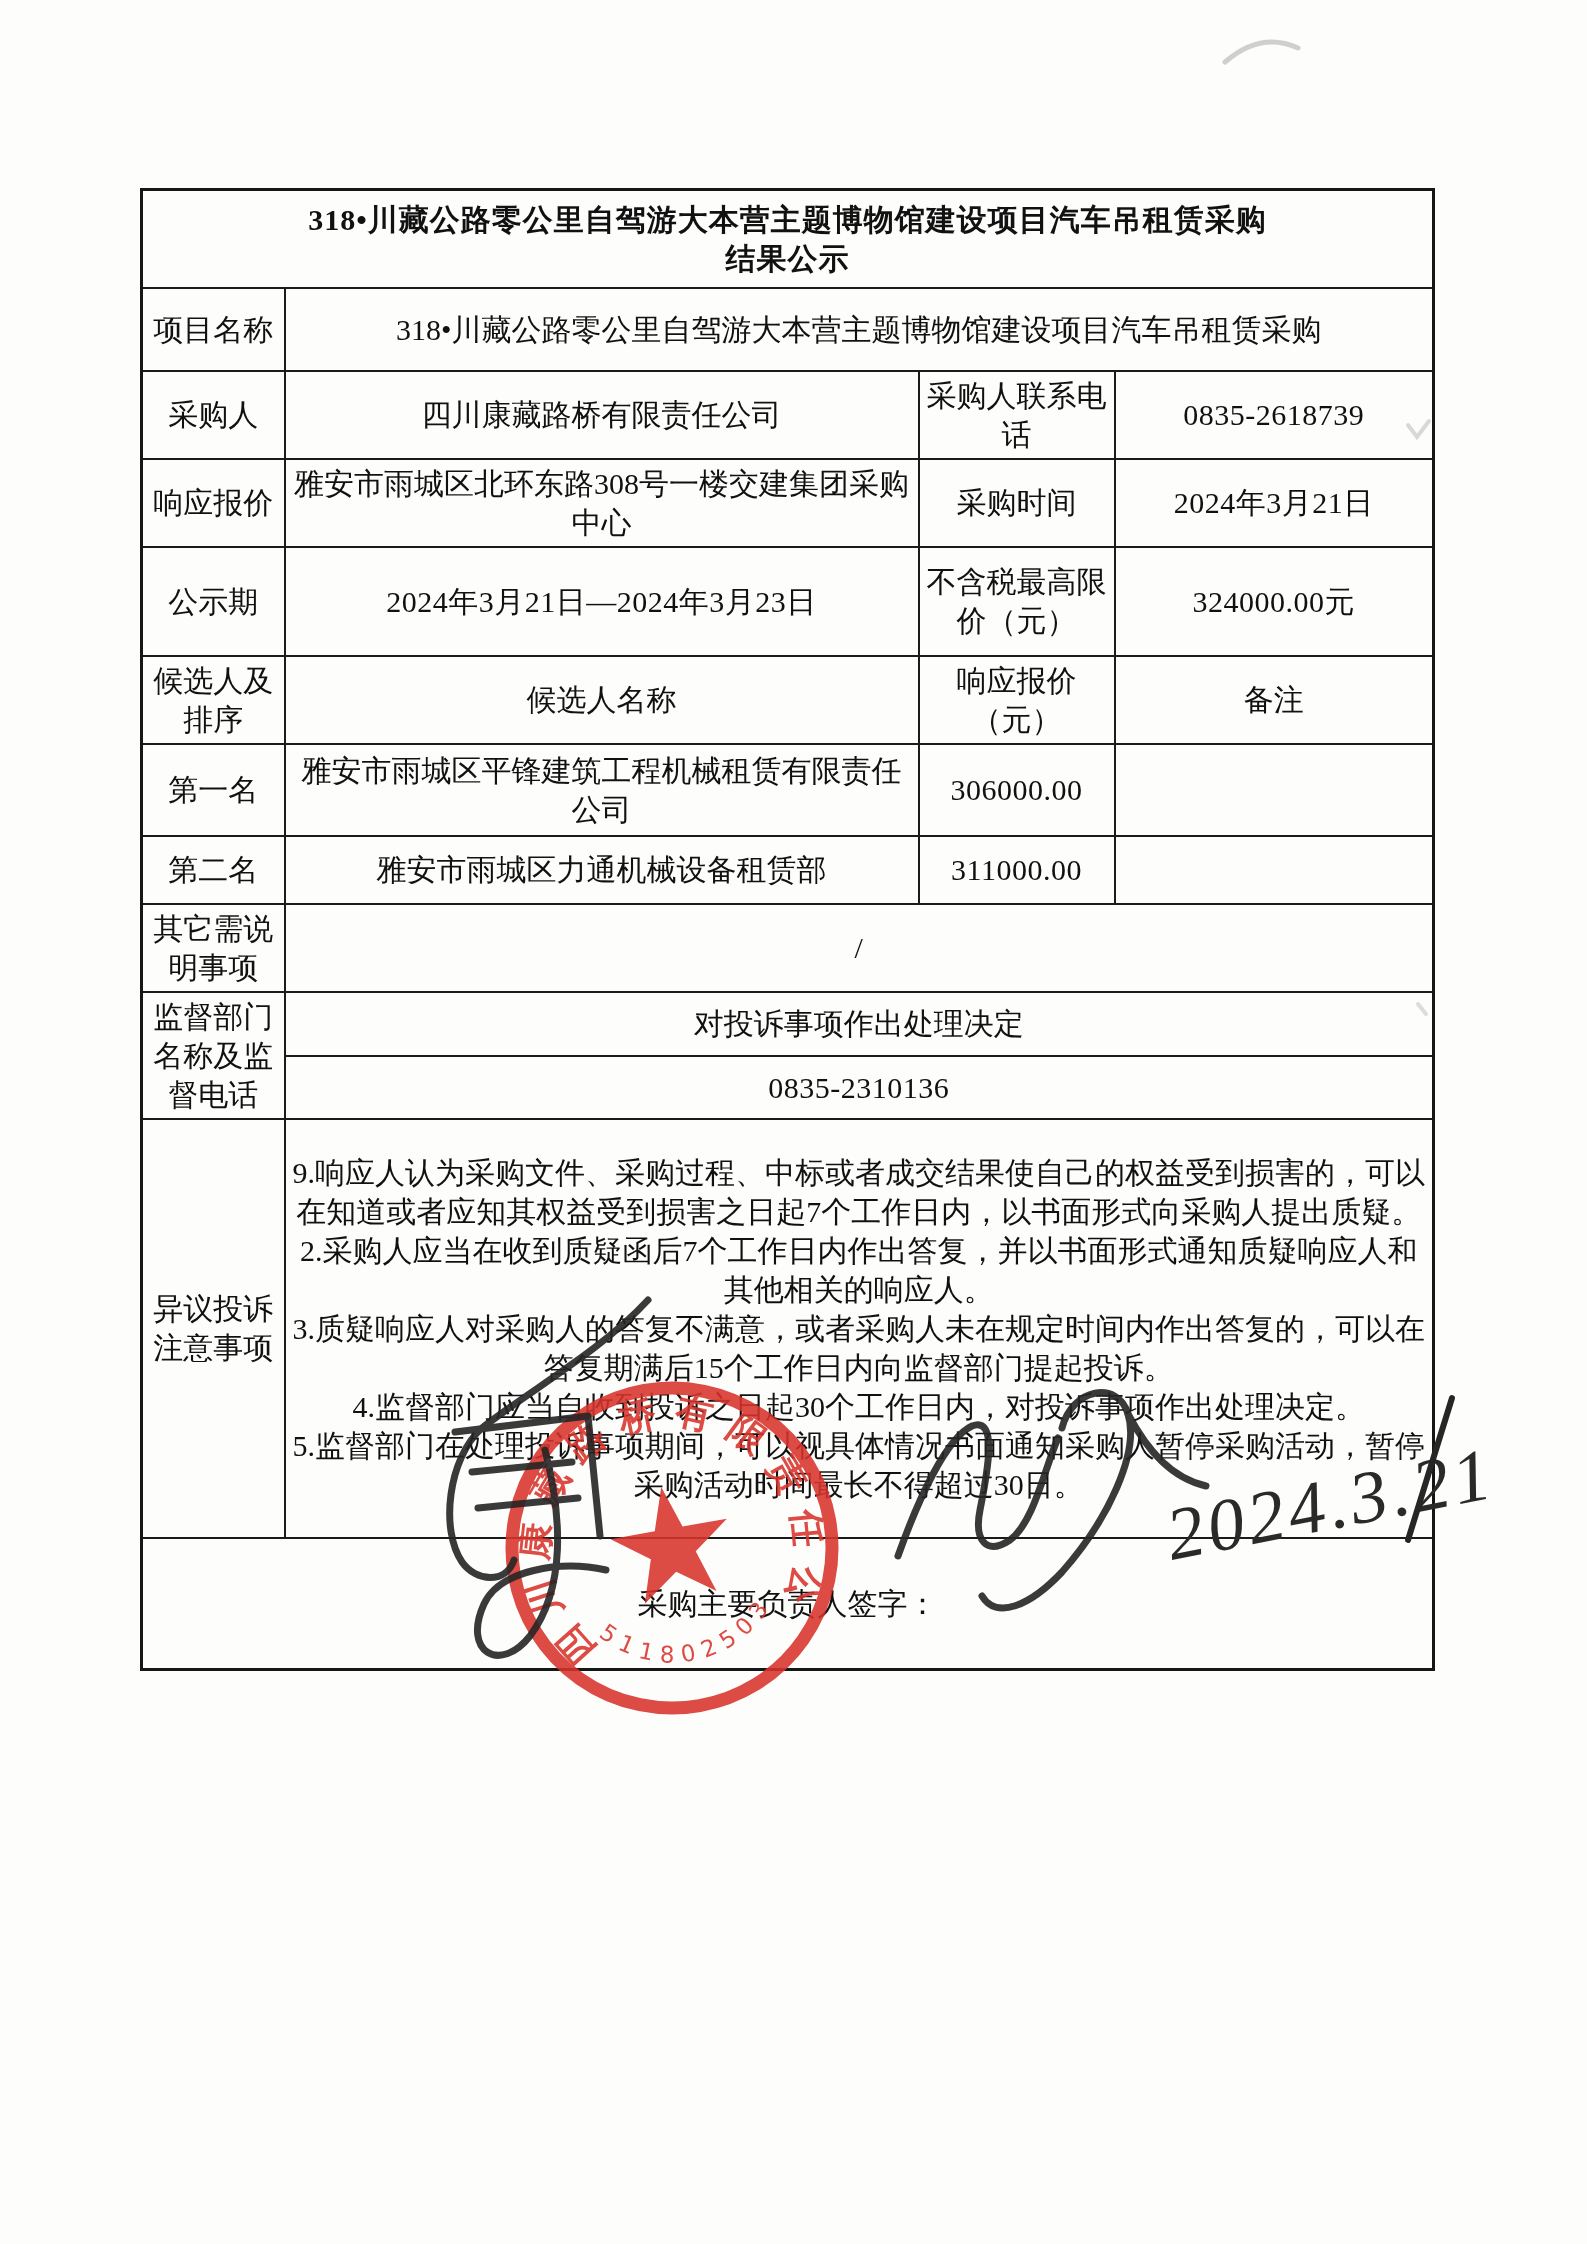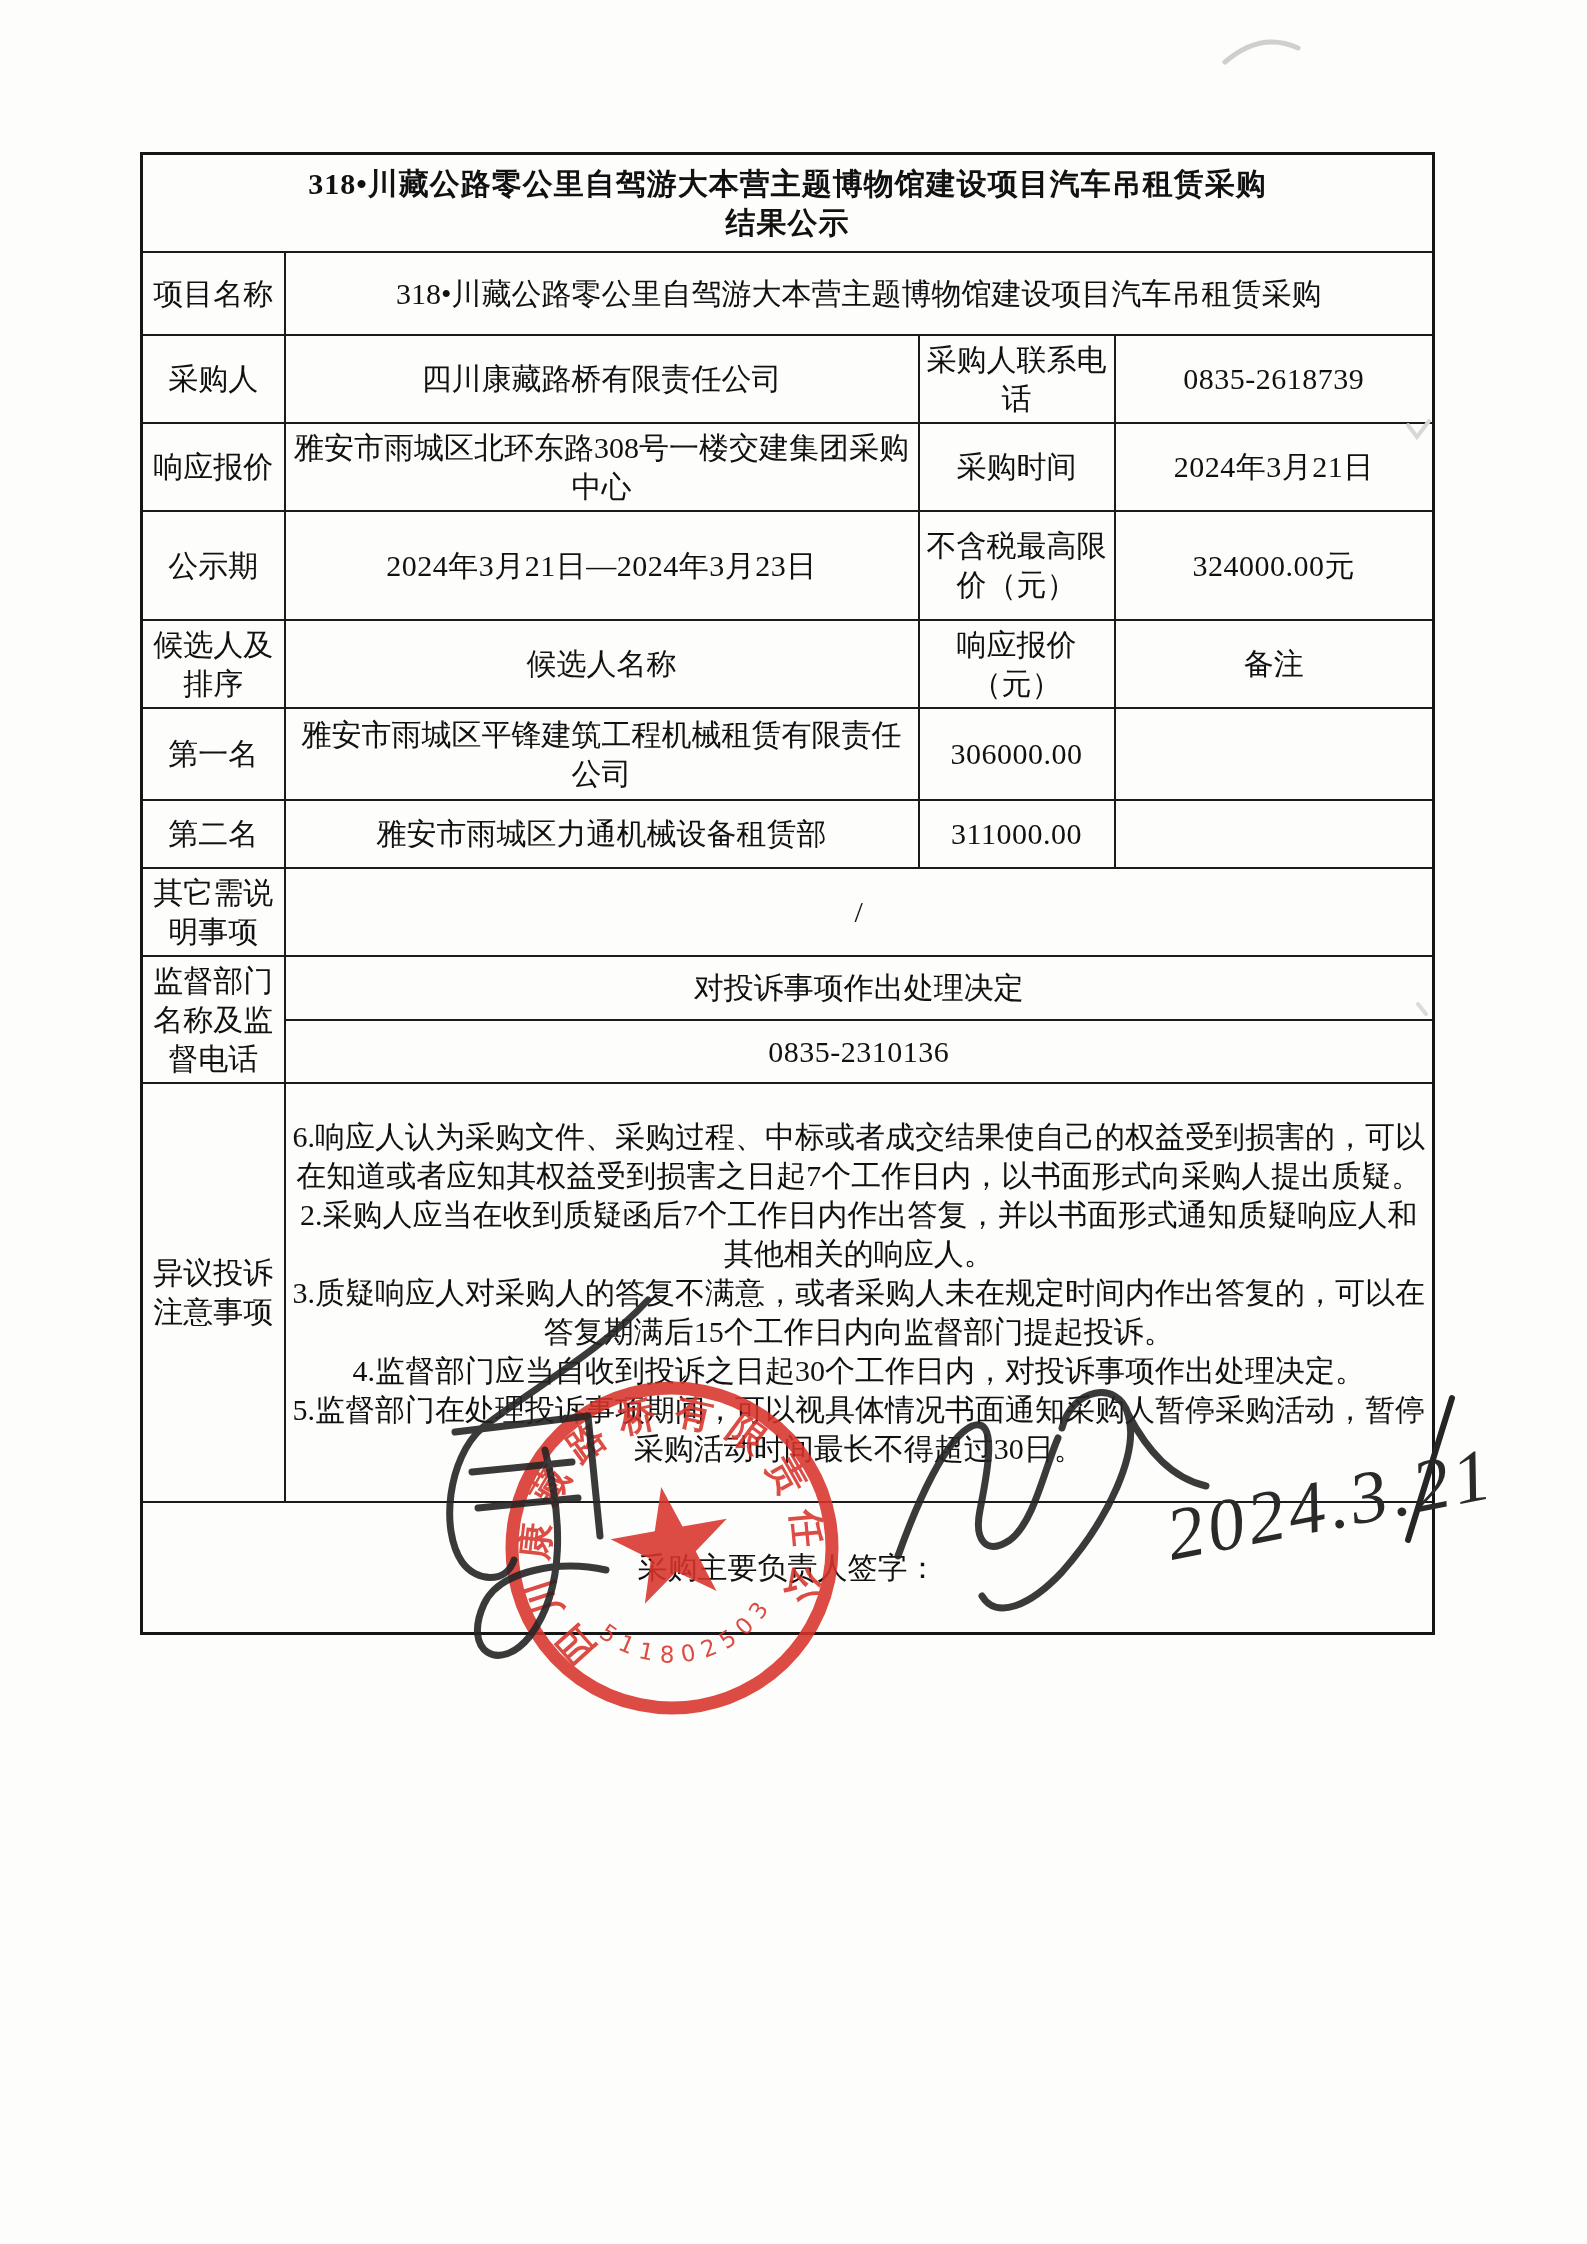--- a/index.html
+++ b/index.html
@@ -19,21 +19,21 @@
   }
   table.doc td{
     border:2px solid #1b1b1b;
     text-align:center;
     vertical-align:middle;
     font-size:30px;
     line-height:1.3;
     padding:4px 6px;
     word-break:break-all;
   }
-  table.doc{border:3px solid #161616;}
+  table.doc{border:3px solid #161616;margin-top:36px;}
   td.title-cell{
     font-size:44px;
     font-weight:bold;
     line-height:1.32;
     letter-spacing:1px;
     padding:6px 10px;
   }
   td.left{text-align:left;padding-left:14px;}
   td.num{font-size:31px;letter-spacing:.5px;}
   td.objection-cell{
@@ -130,21 +130,21 @@
       <td rowspan="2">监督部门名称及监督电话</td>
       <td colspan="3">对投诉事项作出处理决定</td>
     </tr>
     <tr style="height:53px">
       <td colspan="3" class="num">0835-2310136</td>
     </tr>
 
     <tr style="height:419px">
       <td>异议投诉注意事项</td>
       <td colspan="3" class="objection-cell">
-        <div>6.响应人认为采购文件、采购过程、中标或者成交结果使自己的权益受到损害的，可以在知道或者应知其权益受到损害之日起7个工作日内，以书面形式向采购人提出质疑。</div>
+        <div>9.响应人认为采购文件、采购过程、中标或者成交结果使自己的权益受到损害的，可以在知道或者应知其权益受到损害之日起7个工作日内，以书面形式向采购人提出质疑。</div>
         <div>2.采购人应当在收到质疑函后7个工作日内作出答复，并以书面形式通知质疑响应人和其他相关的响应人。</div>
         <div>3.质疑响应人对采购人的答复不满意，或者采购人未在规定时间内作出答复的，可以在答复期满后15个工作日内向监督部门提起投诉。</div>
         <div>4.监督部门应当自收到投诉之日起30个工作日内，对投诉事项作出处理决定。</div>
         <div>5.监督部门在处理投诉事项期间，可以视具体情况书面通知采购人暂停采购活动，暂停采购活动时间最长不得超过30日。</div>
       </td>
     </tr>
 
     <tr style="height:132px">
       <td colspan="4" class="sig-cell">
         <span>采购主要负责人签字：</span>

